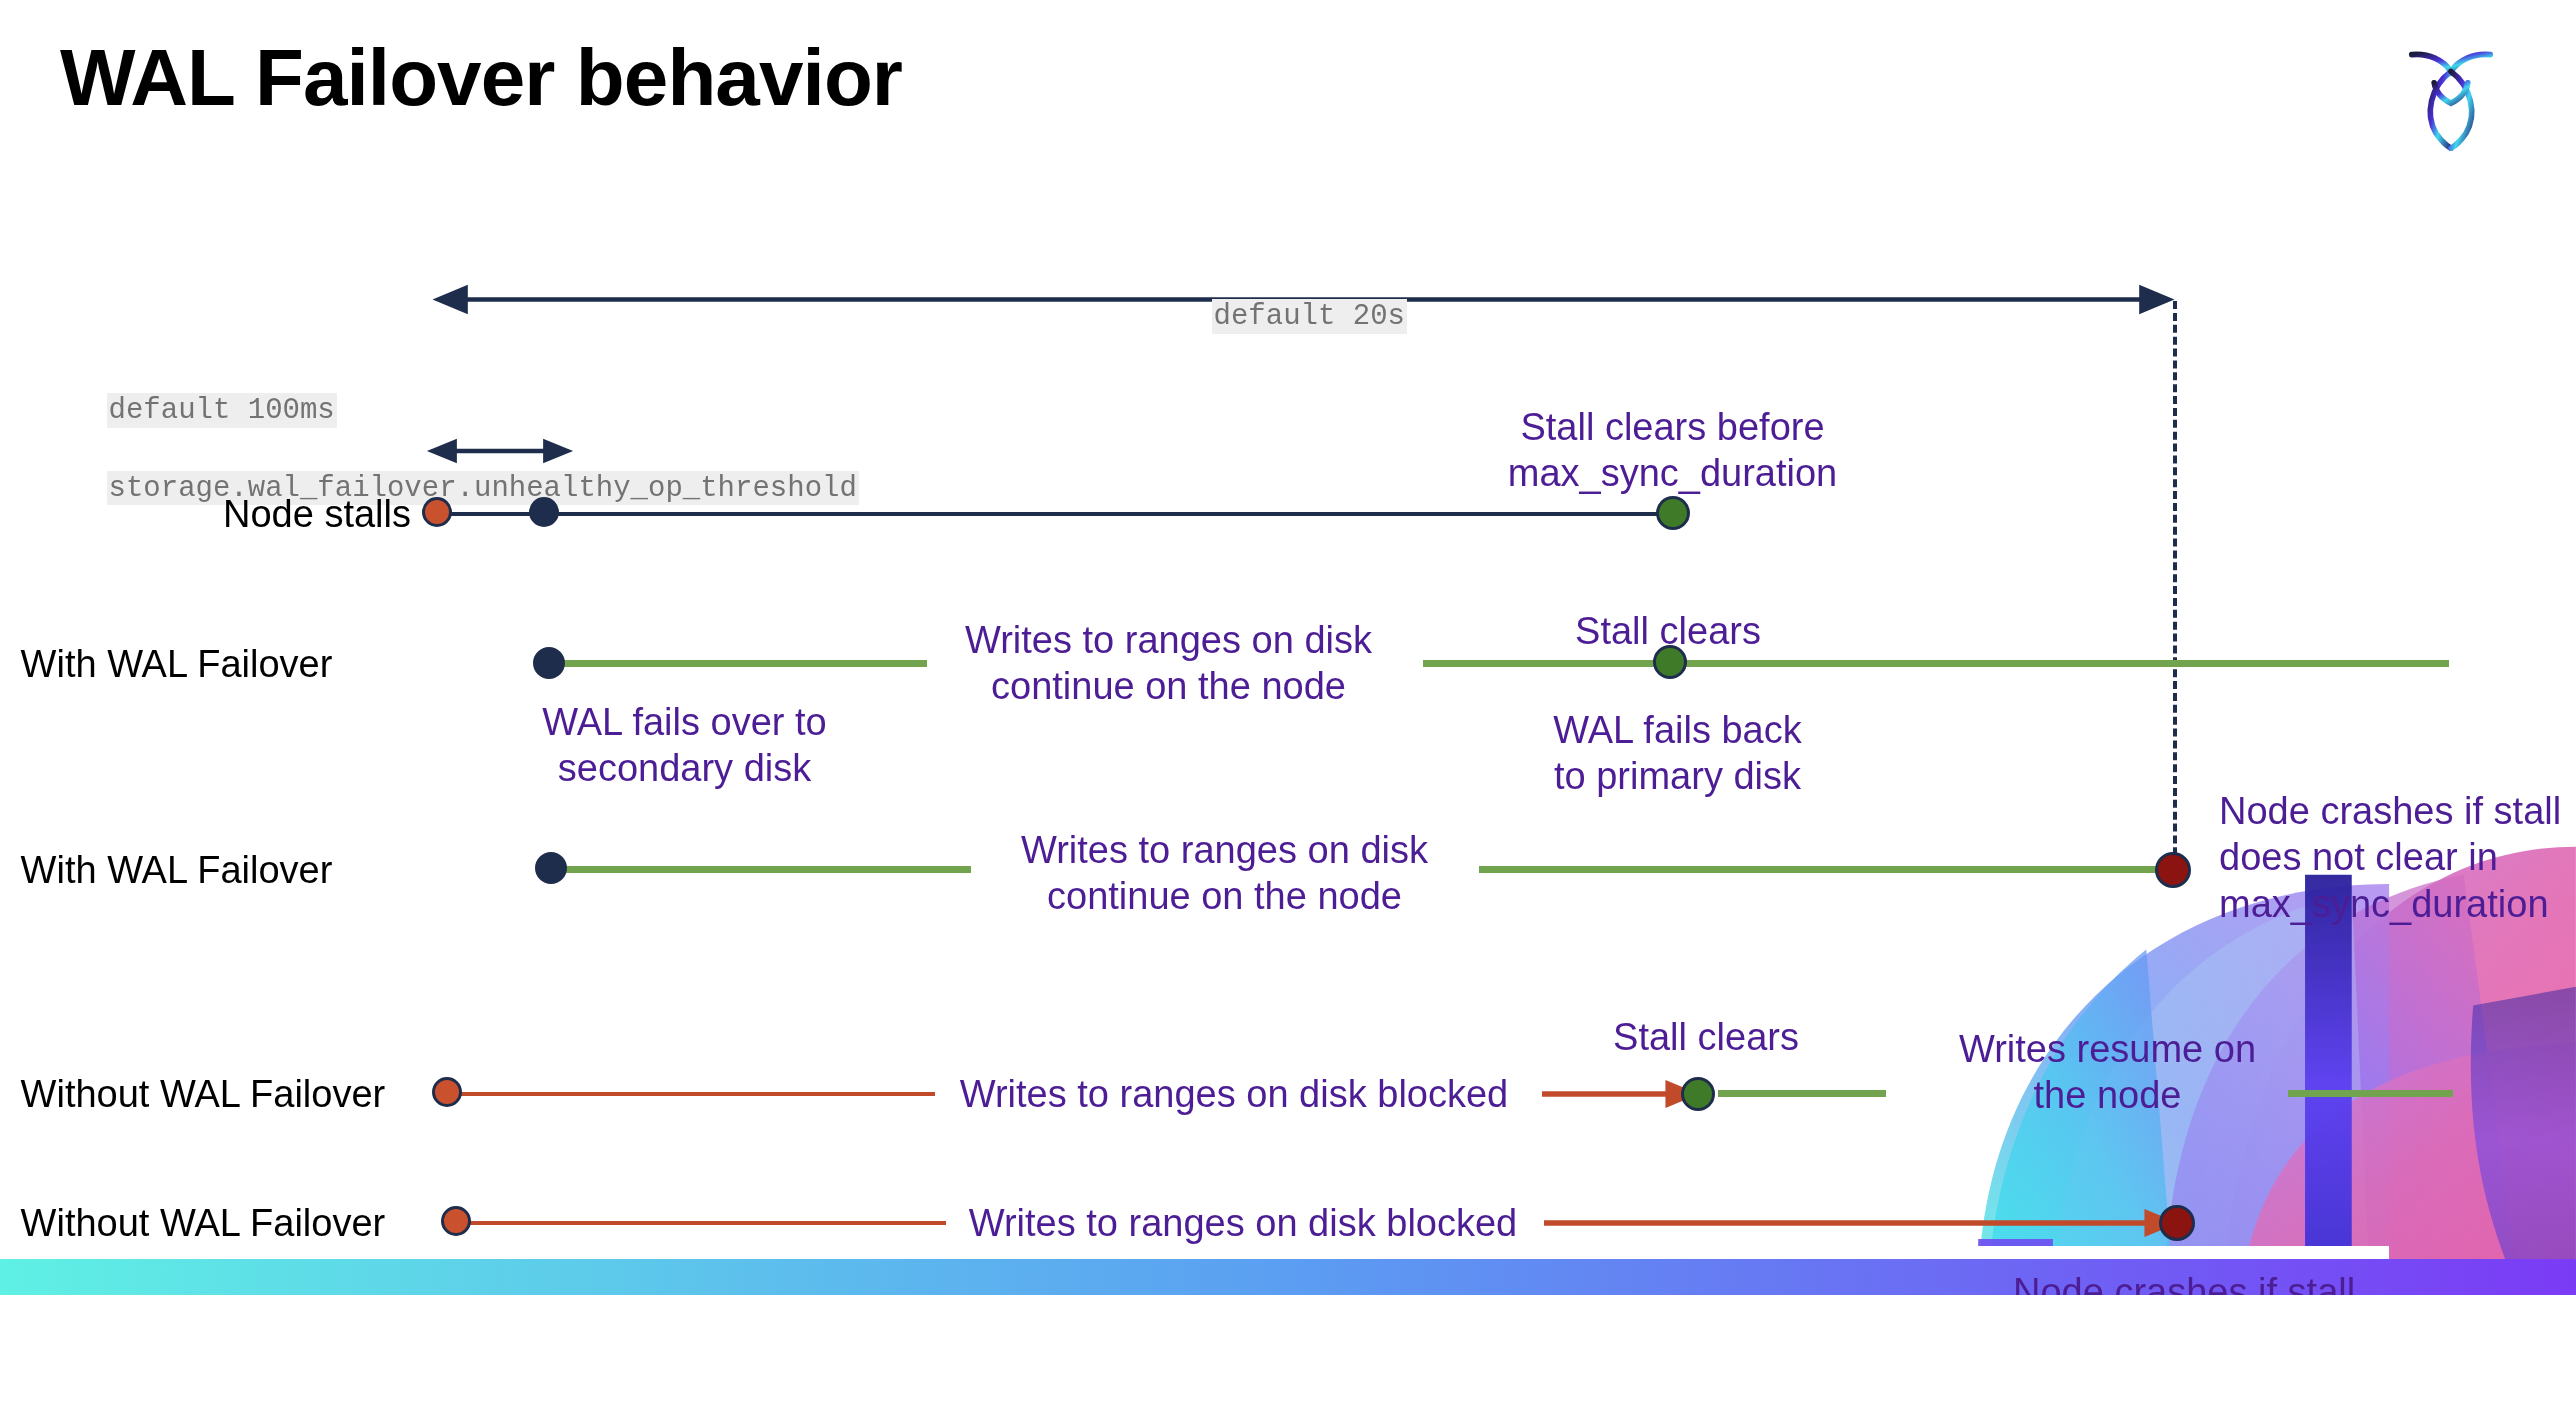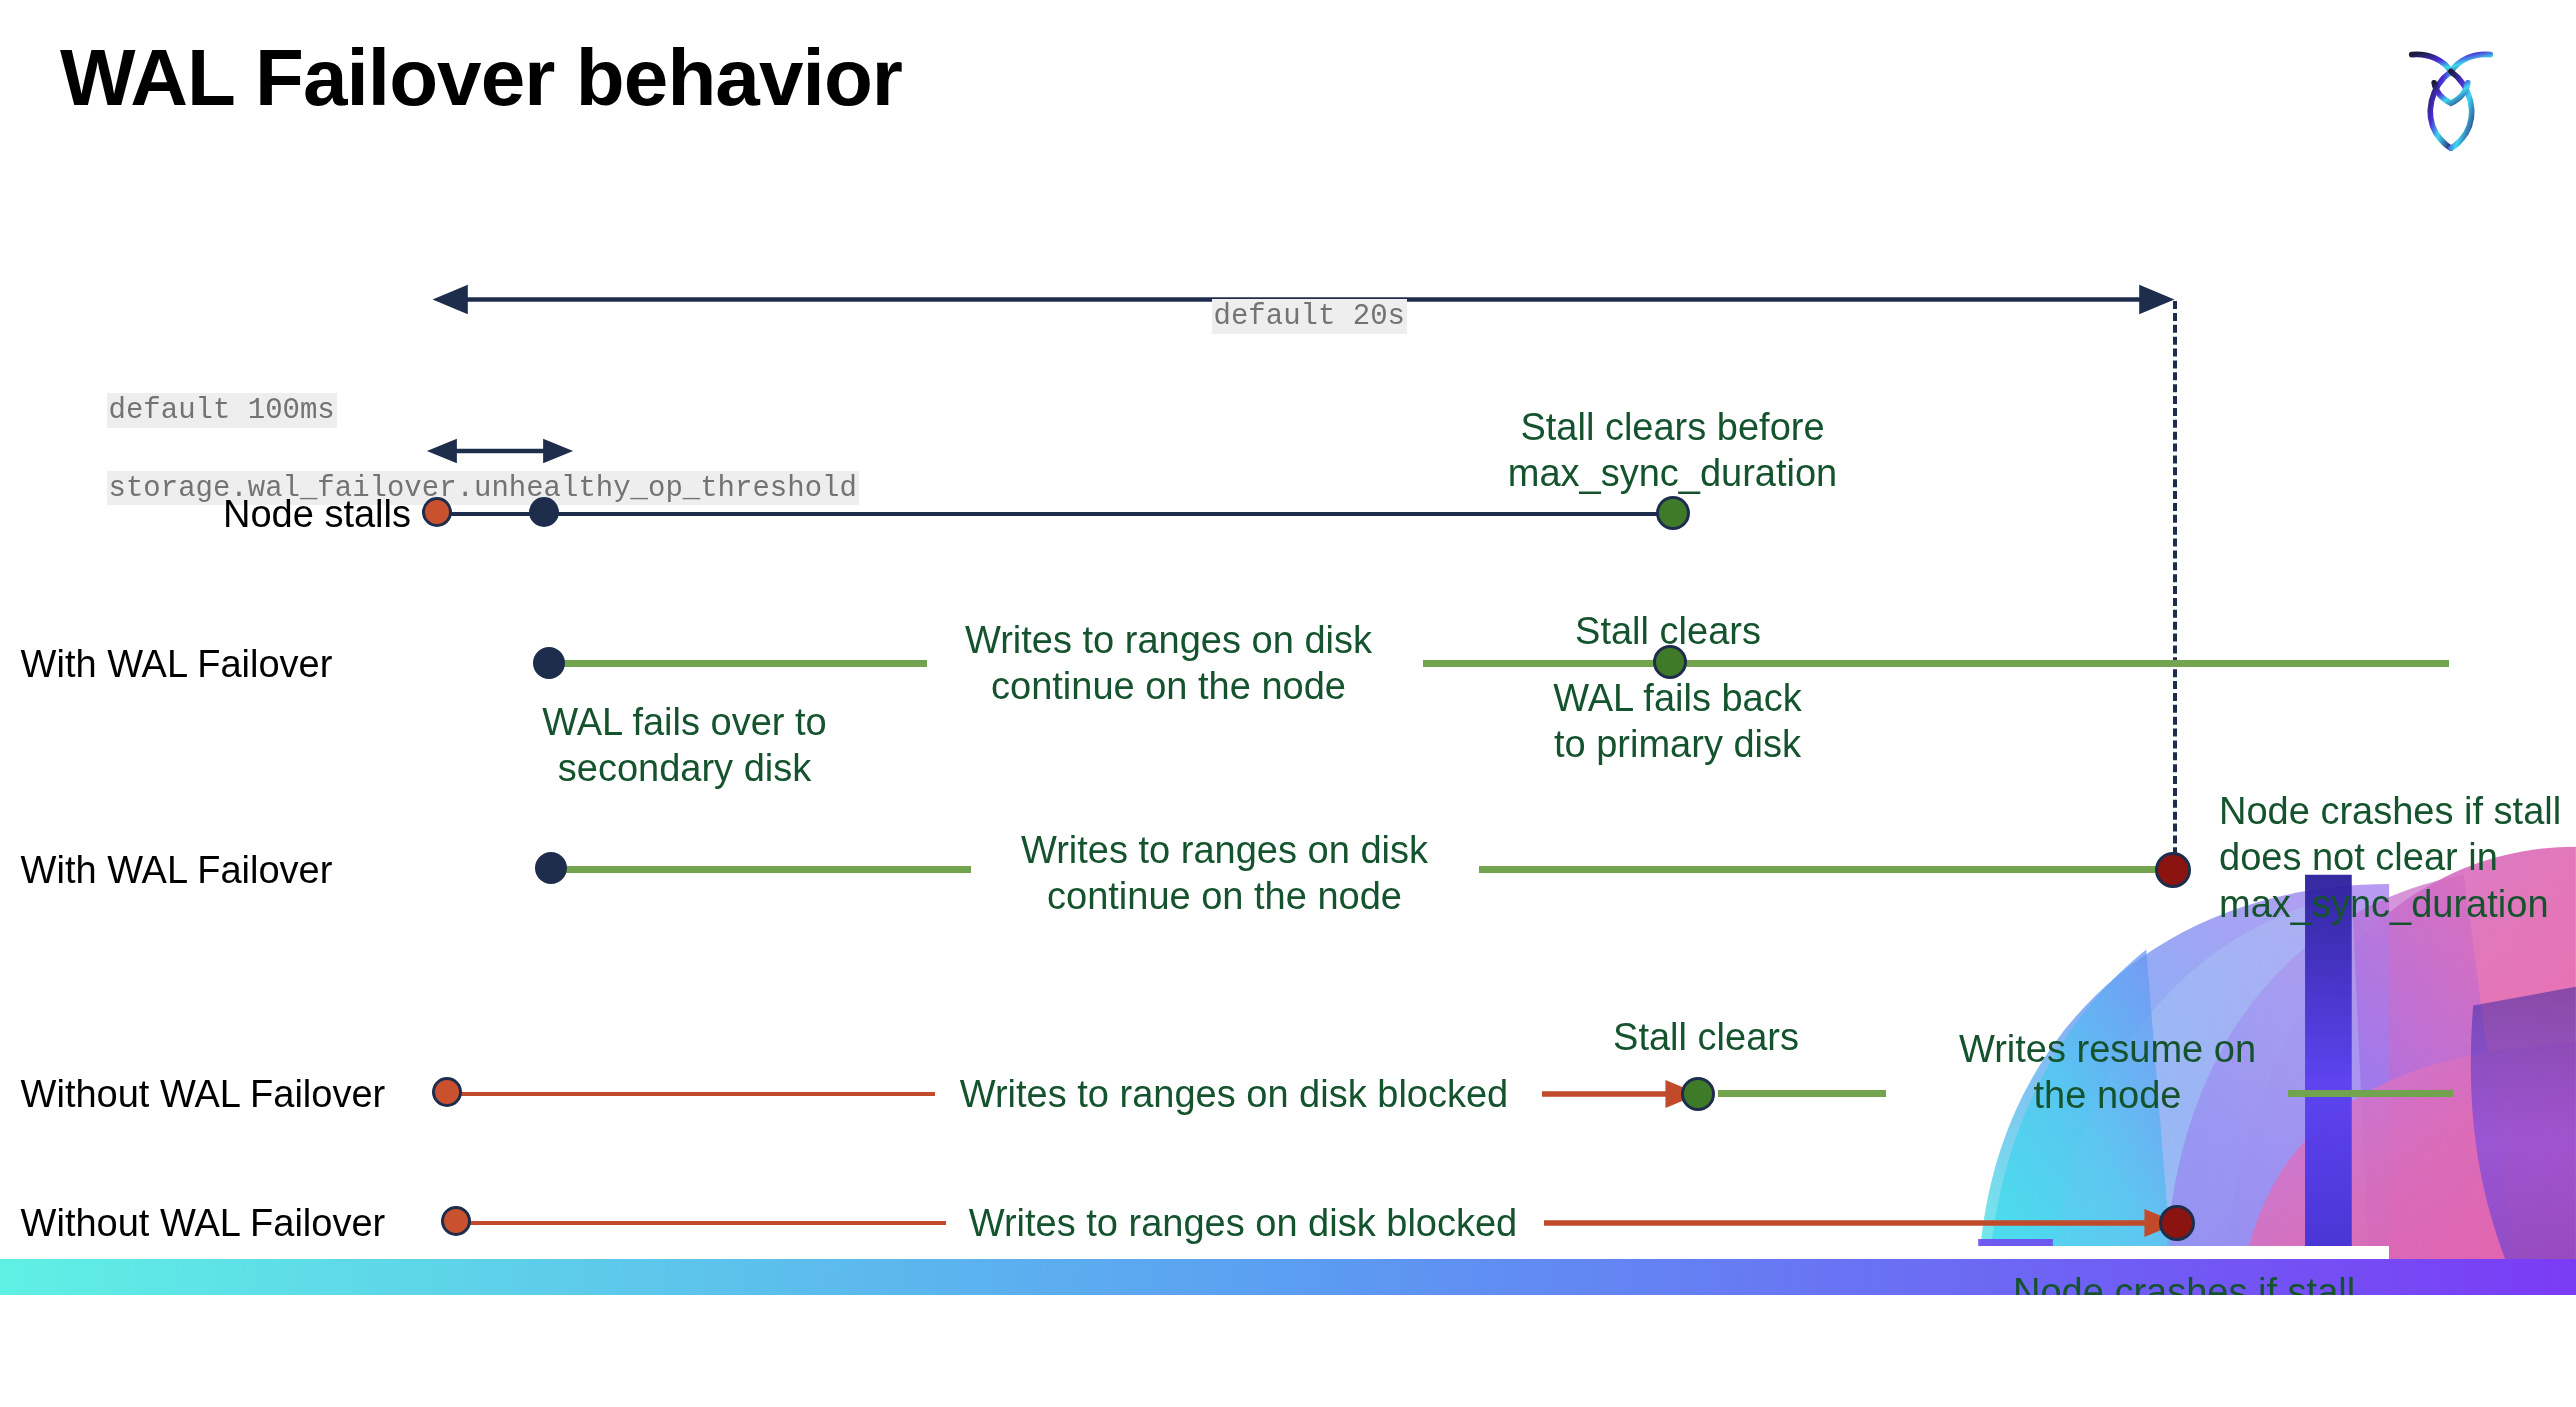--- a/index.html
+++ b/index.html
@@ -76,21 +76,21 @@
     position: absolute;
     font-size: 38px;
     line-height: 1.12;
     white-space: nowrap;
     color: #000000;
   }
   .note {
     position: absolute;
     font-size: 38px;
     line-height: 1.22;
-    color: #14532d;
+    color: #4c1d95;
     white-space: pre-line;
   }
   .note.center { text-align: center; }
   .note.left { text-align: left; }
   .seg {
     position: absolute;
     height: 0;
     border-top-style: solid;
   }
   .seg.navy  { border-top: 4.7px solid #1f2d4d; }
@@ -261,21 +261,21 @@
   <div class="seg green" style="left:1423px; top:660px; width:1026px;"></div>
 
   <div class="dot navy" style="left:533px; top:647px; width:32px; height:32px;"></div>
   <div class="dot green" style="left:1653px; top:645px; width:34px; height:34px;"></div>
 
   <div class="note center" style="left:944px; top:617px; width:449px;">Writes to ranges on disk
 continue on the node</div>
   <div class="note center" style="left:1514px; top:608px; width:308px;">Stall clears</div>
   <div class="note center" style="left:488px; top:699px; width:393px;">WAL fails over to
 secondary disk</div>
-  <div class="note center" style="left:1514px; top:675px; width:327px;">WAL fails  back
+  <div class="note center" style="left:1514px; top:707px; width:327px;">WAL fails  back
 to primary disk</div>
 
   <div class="row-label" style="left:20.6px; top:849px;">With WAL Failover</div>
 
   <div class="seg green" style="left:550px; top:866px; width:421px;"></div>
   <div class="seg green" style="left:1479px; top:866px; width:692px;"></div>
 
   <div class="dot navy" style="left:535px; top:852px; width:32px; height:32px;"></div>
   <div class="dot darkred" style="left:2155px; top:852px; width:36px; height:36px;"></div>
 

